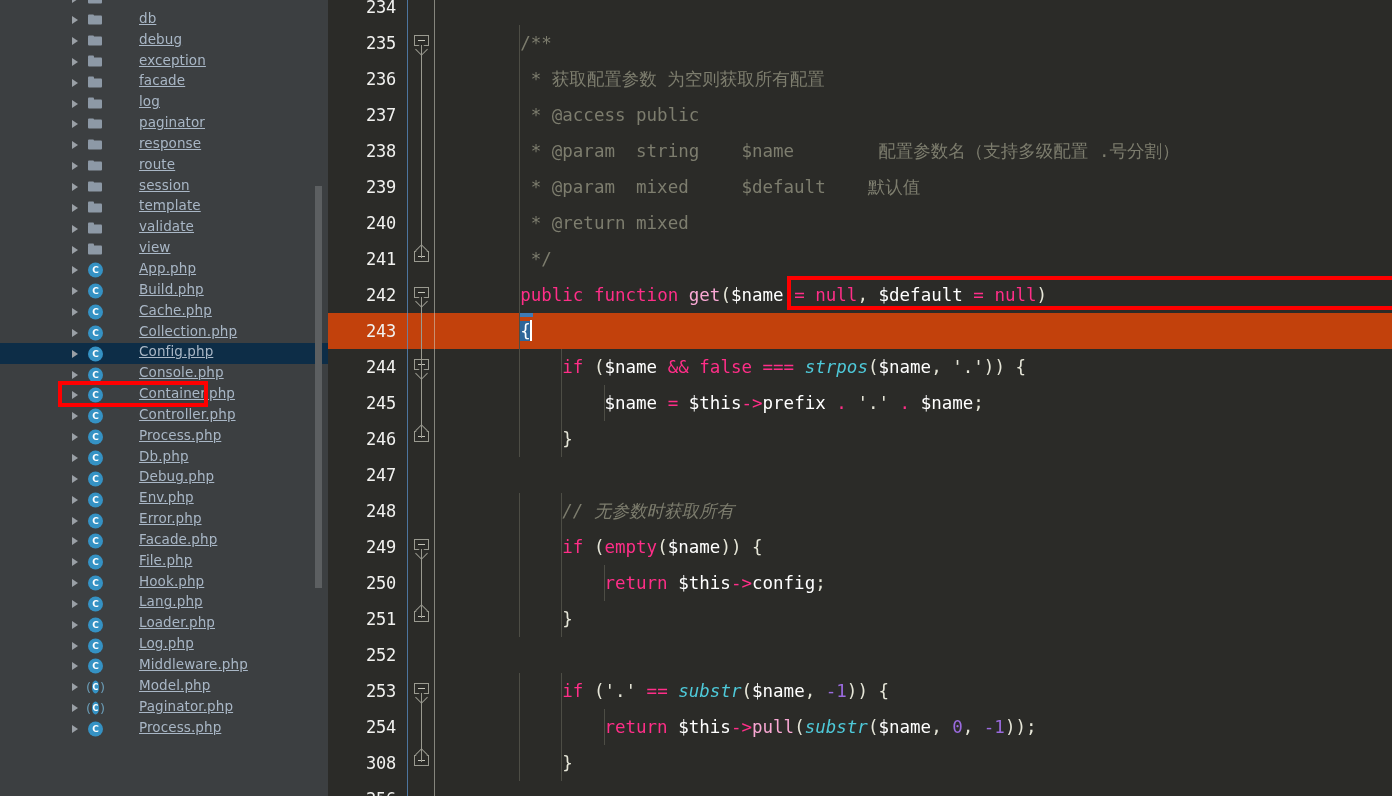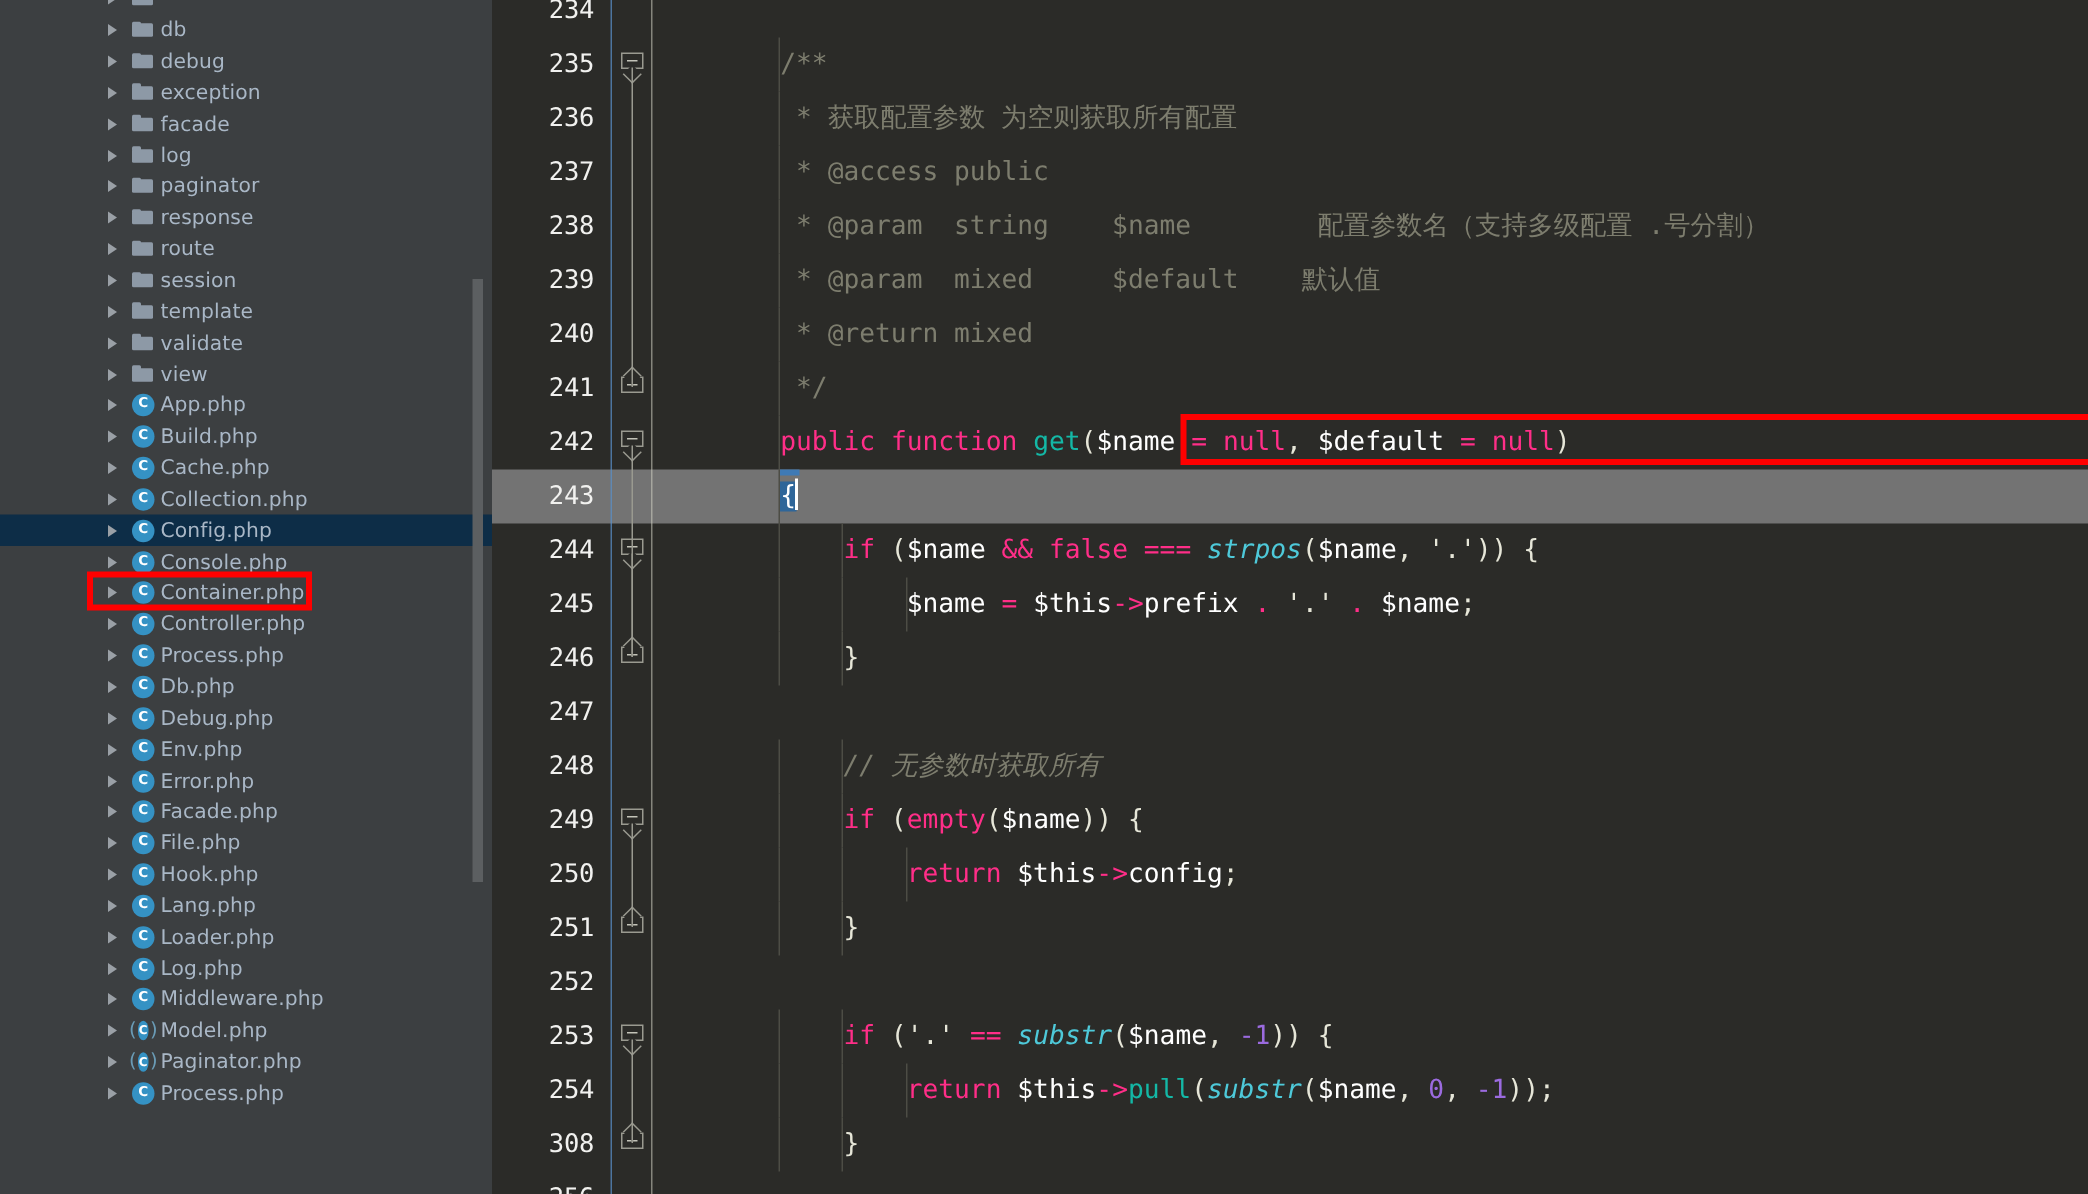--- a/index.html
+++ b/index.html
@@ -16,26 +16,27 @@
     position:relative;
     width:328px;height:796px;
     background:#3c3f41;
     overflow:hidden;
     flex:0 0 328px;
   }
   .tree{position:absolute;left:0;top:-11px;width:328px;}
   .row{
     position:relative;
     height:20.85px;
-    display:flex;align-items:center;
-    padding-left:70px;
+    display:flex;align-items:flex-start;
+    padding-left:102px;
     box-sizing:border-box;
     white-space:nowrap;
     color:#a9b7c6;
     font-size:13.5px;
+    text-decoration:underline;
   }
   .row.sel{background:#0d2d47;}
   .row .arrow{
     position:absolute;left:72px;top:50%;transform:translateY(-50%);
     width:0;height:0;
     border-left:6px solid #9aa0a6;
     border-top:4px solid transparent;
     border-bottom:4px solid transparent;
   }
   .row .ic{
@@ -110,21 +111,21 @@
     position:absolute;left:106px;top:0;width:1px;height:796px;background:#cfcfc2;opacity:.55;
   }
   .lines{position:absolute;left:0;top:-11px;width:1064px;}
   .ln-row{
     position:relative;height:36px;
     font-family:"DejaVu Sans Mono","Liberation Mono",monospace;
     font-size:17.5px;
     line-height:36px;
     white-space:pre;
   }
-  .ln-row.cur{background:#737373;}
+  .ln-row.cur{background:#c2410c;}
   .num{
     position:absolute;left:0;width:68px;text-align:right;
     color:#f1f1ef;font-size:17px;
     font-family:"DejaVu Sans Mono","Liberation Mono",monospace;
     letter-spacing:-.2px;
   }
   .code{
     position:absolute;left:150px;color:#e6e6d8;
   }
 
@@ -153,21 +154,21 @@
     position:absolute;left:2.5px;top:-5px;width:8px;height:8px;
     border-left:1px solid #9a9a90;border-top:1px solid #9a9a90;
     transform:rotate(45deg);background:#2b2b28;
   }
   .fold-line{
     position:absolute;left:93px;width:1px;background:#9a9a90;
   }
 
   
   .kw{color:#ff2e88;}          
-  .fn{color:#14b8a6;}          
+  .fn{color:#f9a8d4;}          
   .bif{color:#4ec9d9;font-style:italic;}  
   .var{color:#ffffff;}
   .op{color:#ff2e88;}
   .num-lit{color:#9b6bdf;}
   .str{color:#e6e6d8;}
   .cmt{color:#7d7d6e;}
   .cmt-i{color:#7d7d6e;font-style:italic;}
   .punct{color:#e6e6d8;}
   .arrow-op{color:#ff2e88;}
 

